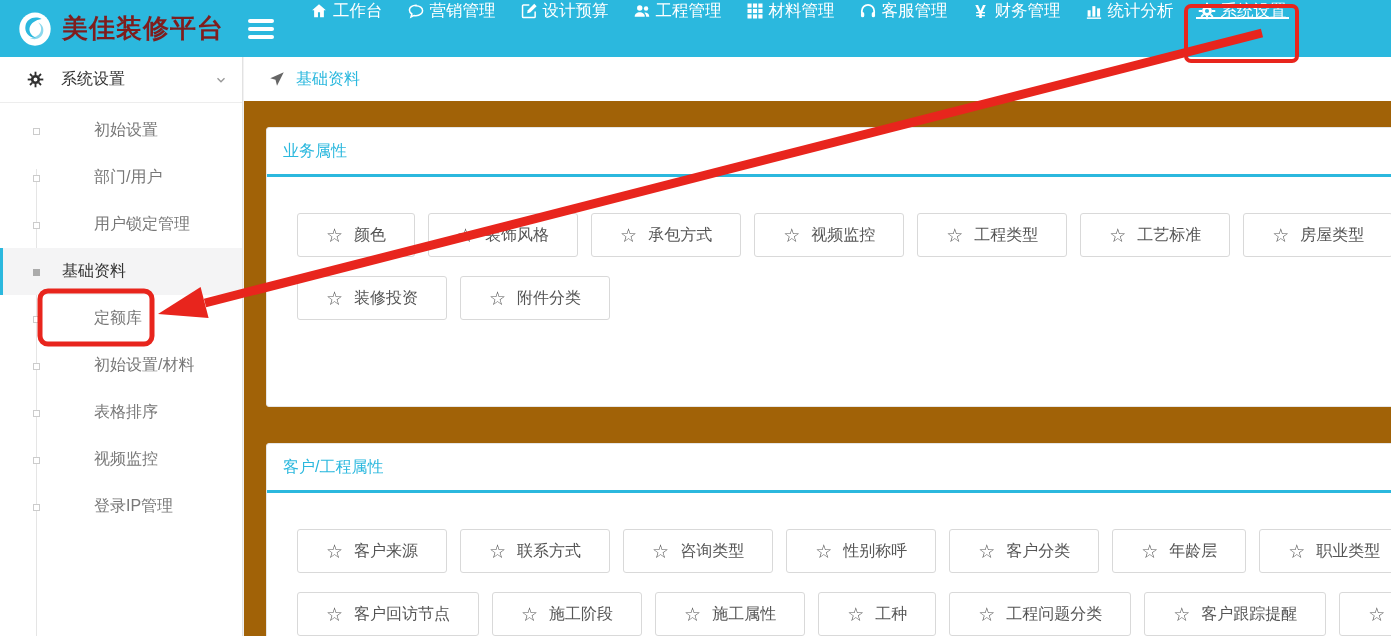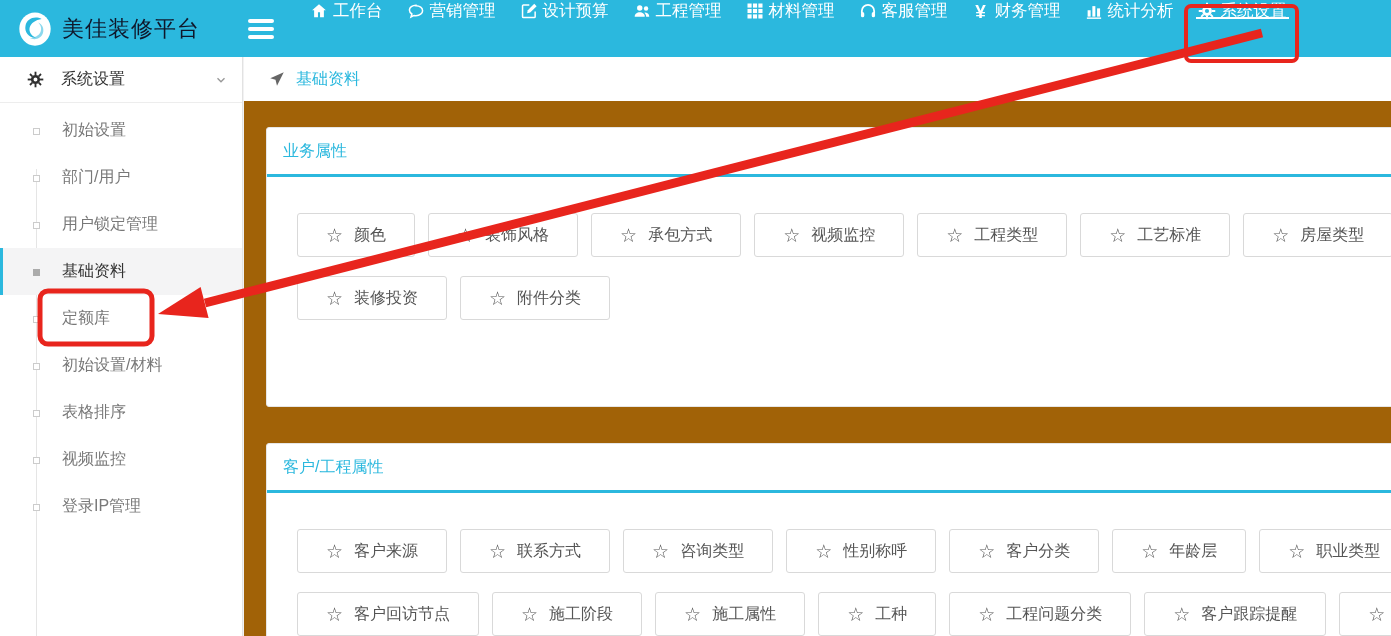--- a/index.html
+++ b/index.html
@@ -7,42 +7,42 @@
   body{
     width:1391px;height:636px;overflow:hidden;position:relative;
     background:#f2f2f3;
     font-family:"Liberation Sans","DejaVu Sans",sans-serif;
   }
   
   .topbar{position:absolute;top:0;left:0;right:0;height:57px;background:#2bb8de;
     display:flex;align-items:center;z-index:5}
   .logo{width:230px;display:flex;align-items:center;gap:8px;padding-left:16px;cursor:pointer}
   .logo svg{width:38px;height:38px;flex:none}
-  .brand-title{color:#0f172a;font-size:22px;font-weight:normal;letter-spacing:1px;white-space:nowrap}
+  .brand-title{color:#7f1d1d;font-size:26px;font-weight:bold;letter-spacing:1px;white-space:nowrap}
   .hamburger{width:26px;display:flex;flex-direction:column;gap:4px;margin:0 24px 0 18px;cursor:pointer}
   .hamburger span{height:4px;background:#fff;border-radius:2px}
   .top-nav{display:flex;align-items:flex-start;height:100%}
   .nav-item{display:flex;align-items:center;gap:5px;padding:0 12px;color:#fff;
     font-size:16.5px;position:relative;cursor:pointer;white-space:nowrap}
   .nav-item .icon{display:inline-flex;width:18px;height:18px;align-items:center;justify-content:center}
   .nav-item .icon svg{width:18px;height:18px}
   .nav-item.active::after{content:"";position:absolute;left:10px;right:10px;bottom:3px;height:2px;background:#fff}
   .yen-glyph{font-size:19px;font-weight:bold;line-height:1}
   
   .sidebar{position:absolute;top:57px;left:0;width:243px;bottom:0;background:#fff;
     border-right:1px solid #e2e2e2;z-index:2}
   .side-header{height:46px;border-bottom:1px solid #ededed;display:flex;align-items:center;position:relative;cursor:pointer}
   .side-header .gear{margin-left:27px;color:#2e2e2e;width:17px;height:17px;display:inline-flex}
   .side-header .gear svg{width:17px;height:17px}
   .side-header .hlabel{margin-left:17px;font-size:16px;color:#333}
   .side-header .chev{position:absolute;right:14px;color:#999;width:14px;height:14px;display:inline-flex}
   .side-header .chev svg{width:14px;height:14px}
   .tree{position:absolute;left:36px;top:112px;bottom:0;width:1px;background:#e5e5e5}
   .menu{list-style:none;margin:4px 0 0;padding:0;position:relative}
-  .menu-item{height:47px;display:flex;align-items:center;padding-left:62px;font-size:16px;
+  .menu-item{height:47px;display:flex;align-items:center;padding-left:94px;font-size:16px;
     color:#787878;position:relative;cursor:pointer}
   .menu-item::before{content:"";position:absolute;left:33px;top:21px;width:5px;height:5px;
     background:#fff;border:1px solid #ccc}
   .menu-item.active{background:#f4f4f5;color:#333;border-left:3px solid #2bb8de;padding-left:59px}
   .menu-item.active::before{left:30px;background:#ababab;border-color:#ababab}
   
   .crumb{position:absolute;top:57px;left:244px;right:0;height:44px;background:#fff;
     display:flex;align-items:center;z-index:1}
   .crumb .icon{margin-left:24px;color:#666;width:18px;height:18px;display:inline-flex}
   .crumb .icon svg{width:18px;height:18px}

